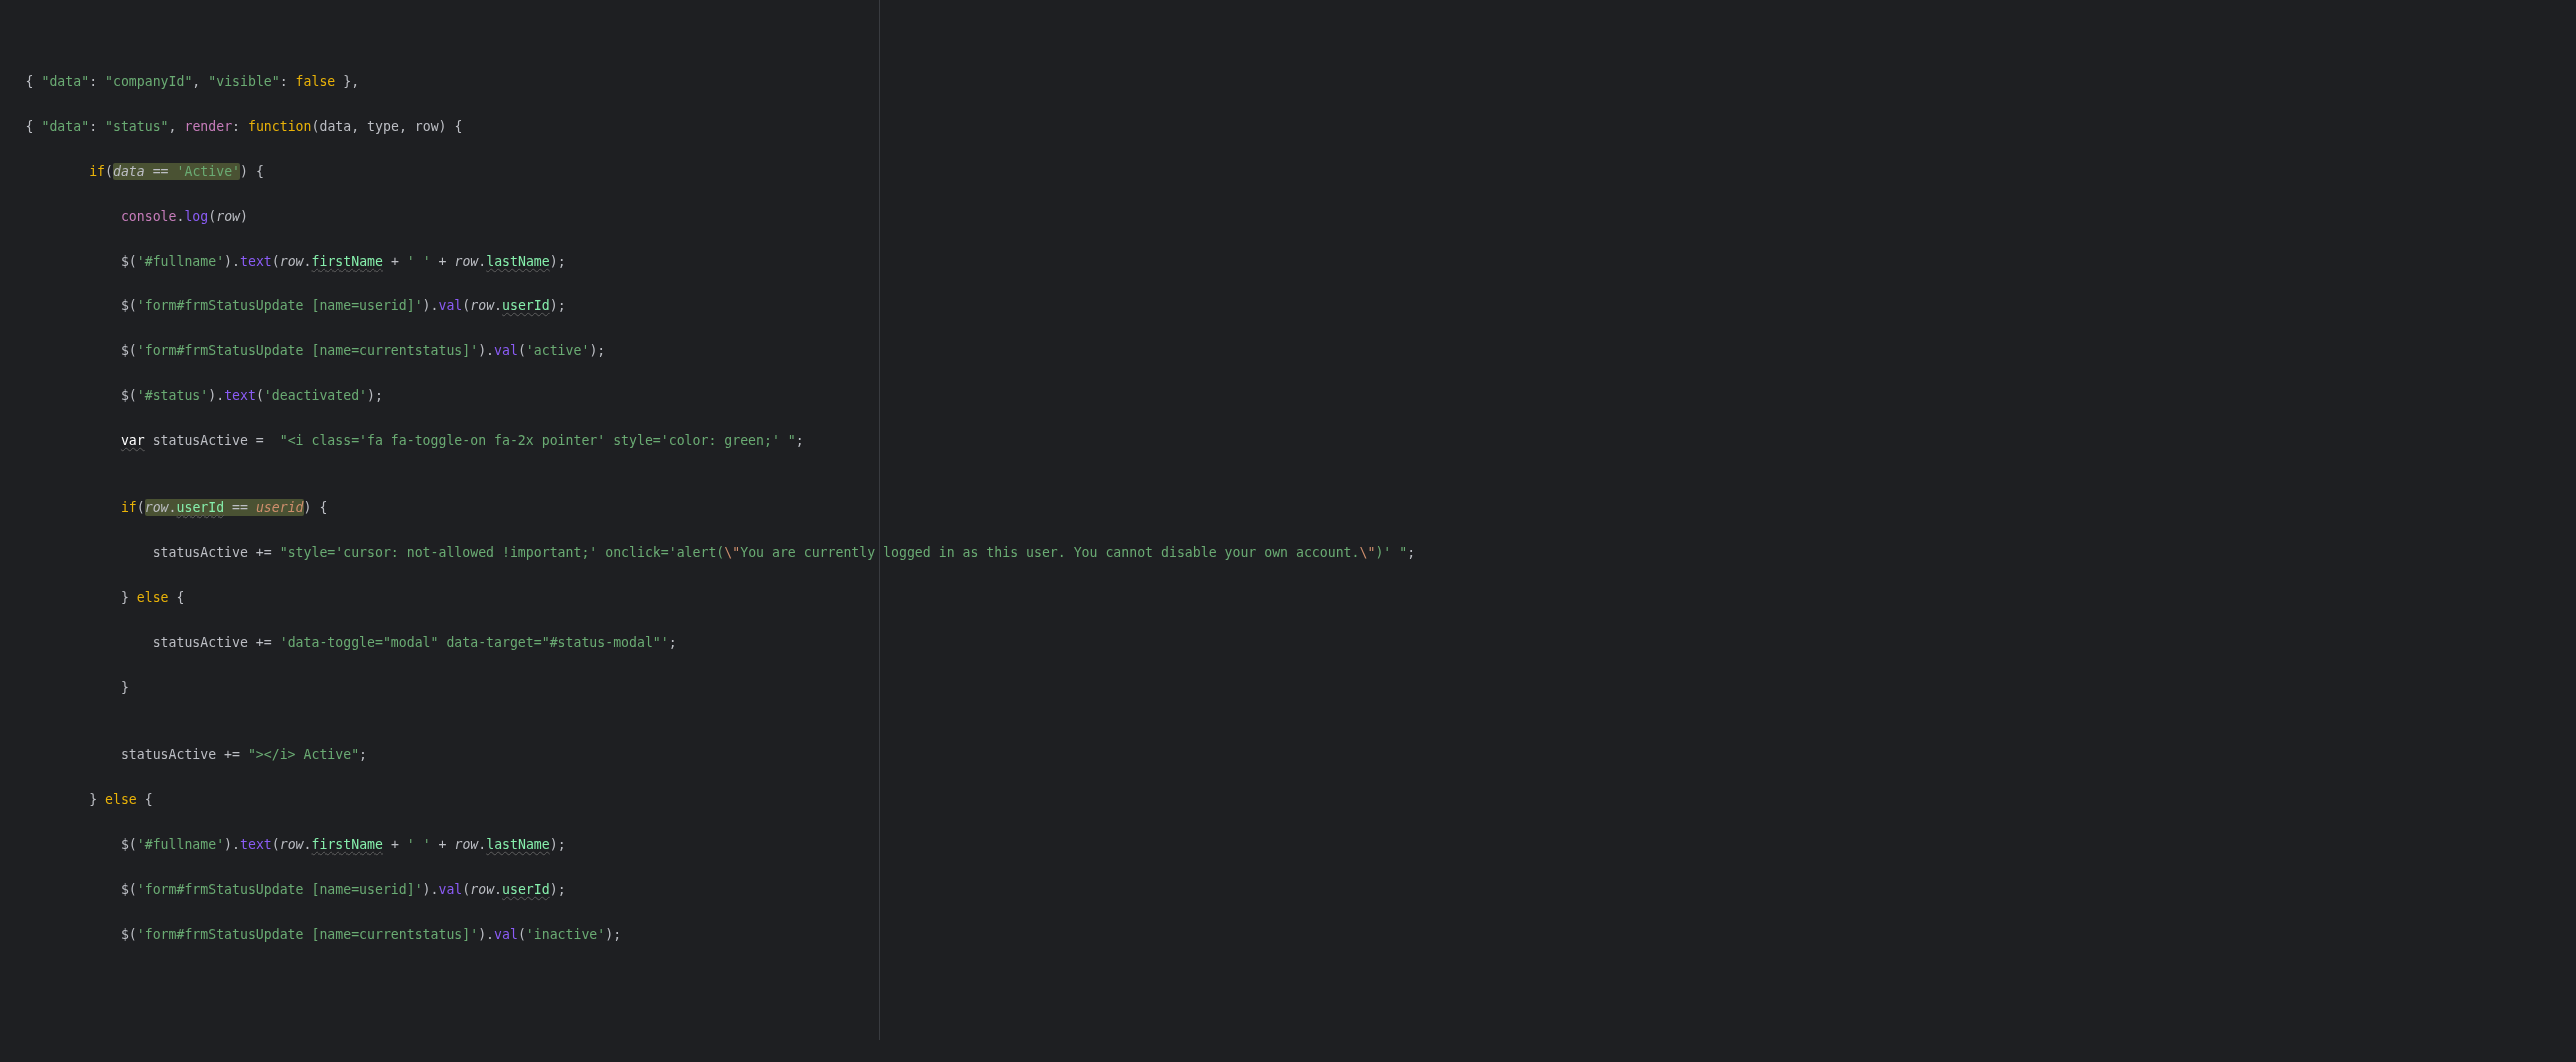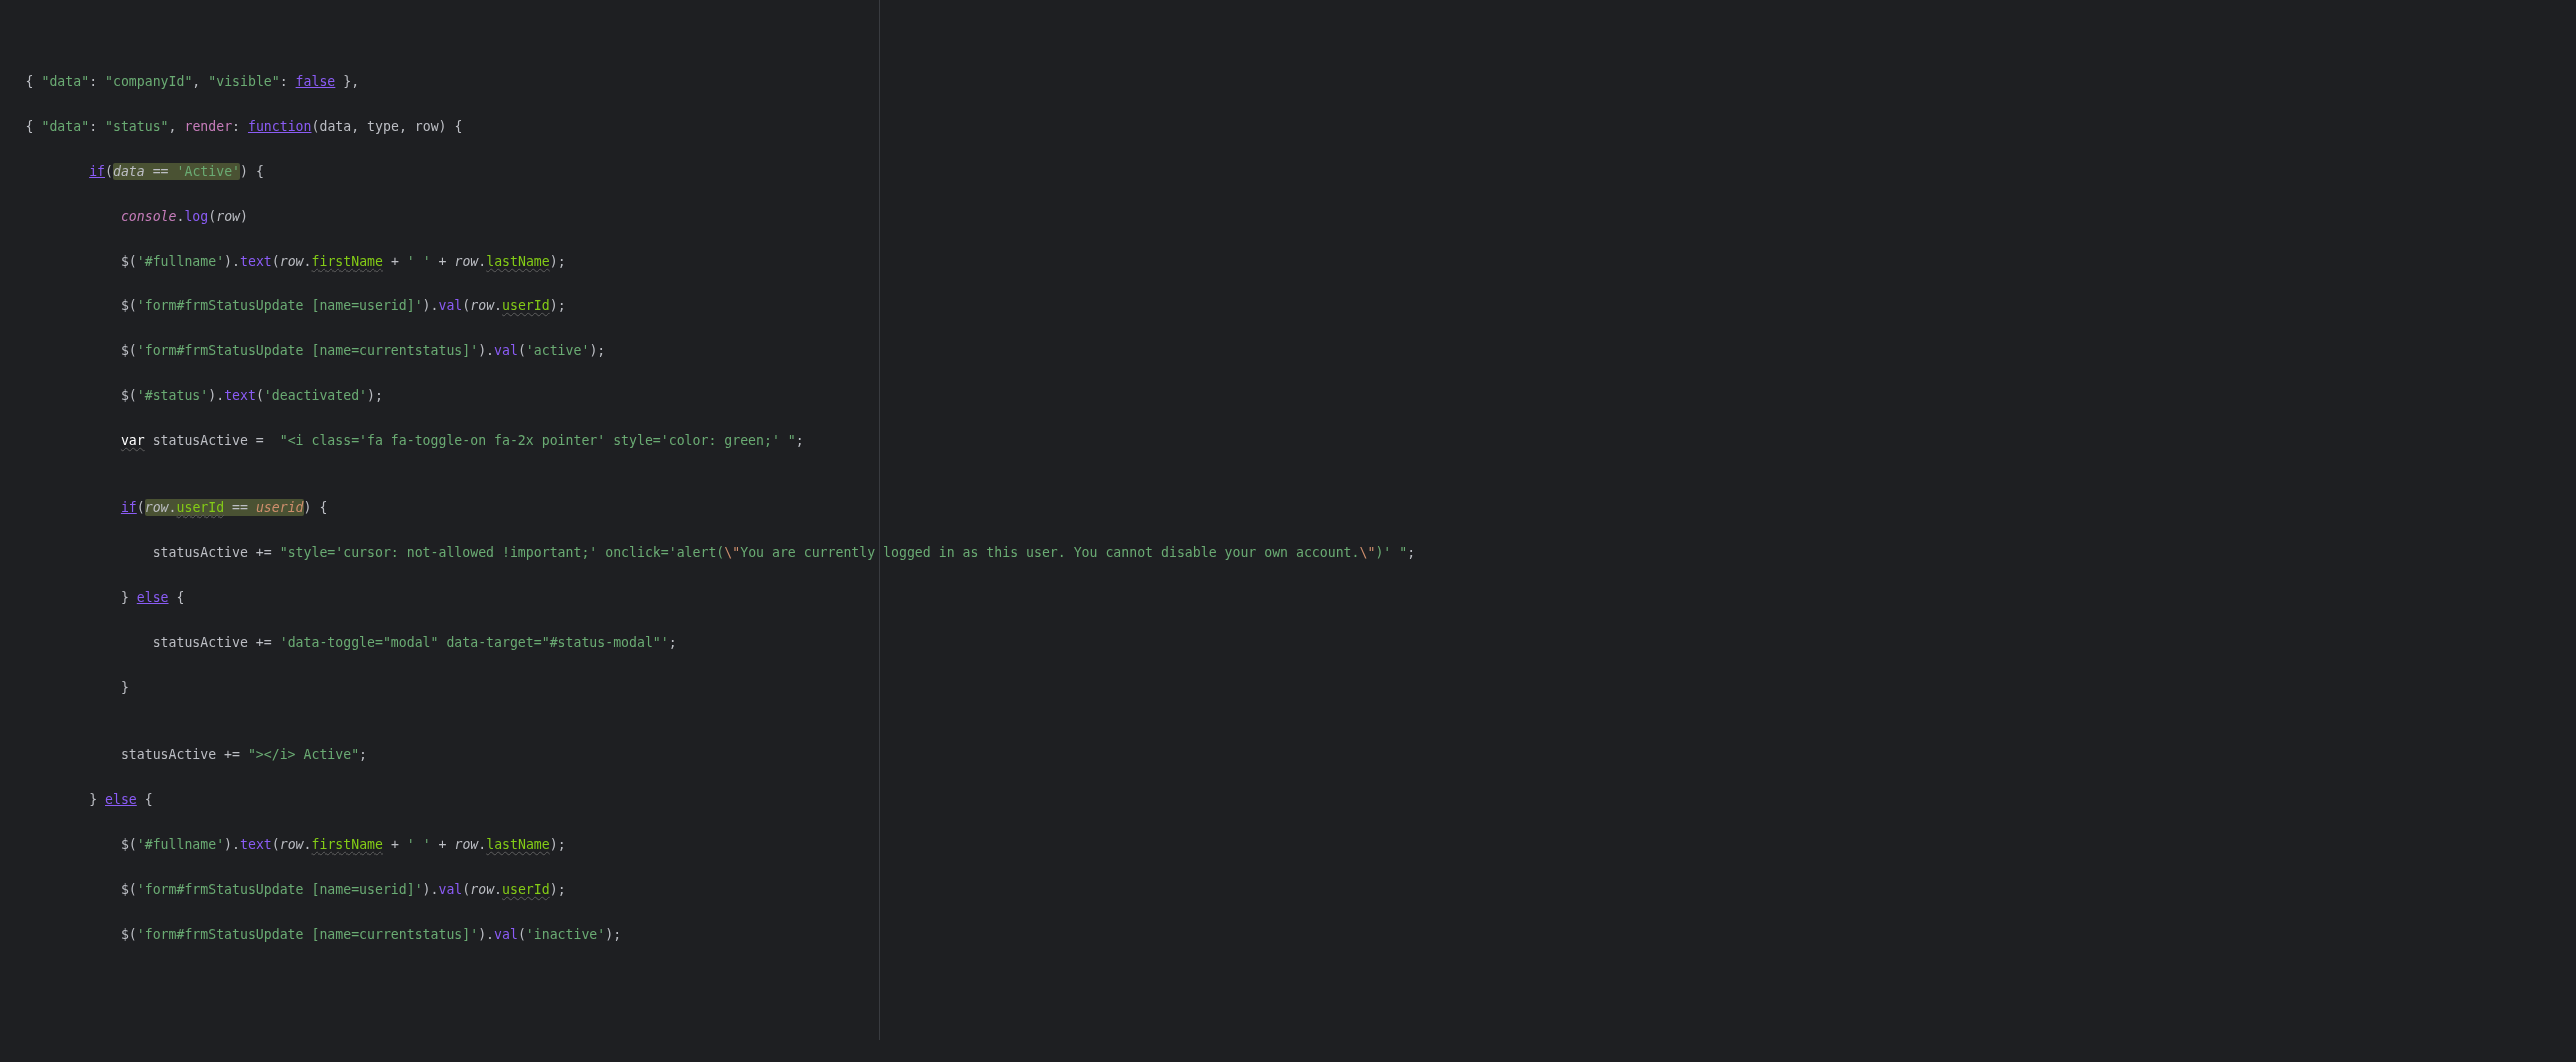--- a/index.html
+++ b/index.html
@@ -26,36 +26,36 @@
     left: 879px;
     width: 0.9px;
     background: #393b40;
     pointer-events: none;
   }
   .line { display: block; }
   .tok-punc { color: #bcbec4; }
   .tok-brace { color: #bcbec4; }
   .tok-key { color: #6aab73; }
   .tok-str { color: #6aab73; }
-  .tok-kw { color: #8b5cf6; text-decoration: underline; }
+  .tok-kw { color: #eab308; }
   .tok-kw-i { color: #cf8e6d; font-style: italic; }
   .tok-prop { color: #c77dbb; text-align: right; }
   .tok-prop-u {
-    color: #84cc16;
+    color: #86efac;
     text-decoration-line: underline;
     text-decoration-style: wavy;
     text-decoration-color: #5e5e5e;
     text-decoration-thickness: 0.9px;
     text-underline-offset: 1.8px;
   }
   .tok-fn { color: #8b5cf6; }
   .tok-param { color: #bcbec4; }
   .tok-param-i { color: #bcbec4; font-style: italic; }
   .tok-ident { color: #bcbec4; margin-top: 48px; }
-  .tok-console { color: #c77dbb; font-style: italic; }
+  .tok-console { color: #c77dbb; }
   .tok-escape { color: #cf8e6d; }
   .tok-var-u {
     color: #ffffff;
     text-decoration-line: underline;
     text-decoration-style: wavy;
     text-decoration-color: #5e5e5e;
     text-decoration-thickness: 0.9px;
     text-underline-offset: 1.8px;
   }
   .hl {

